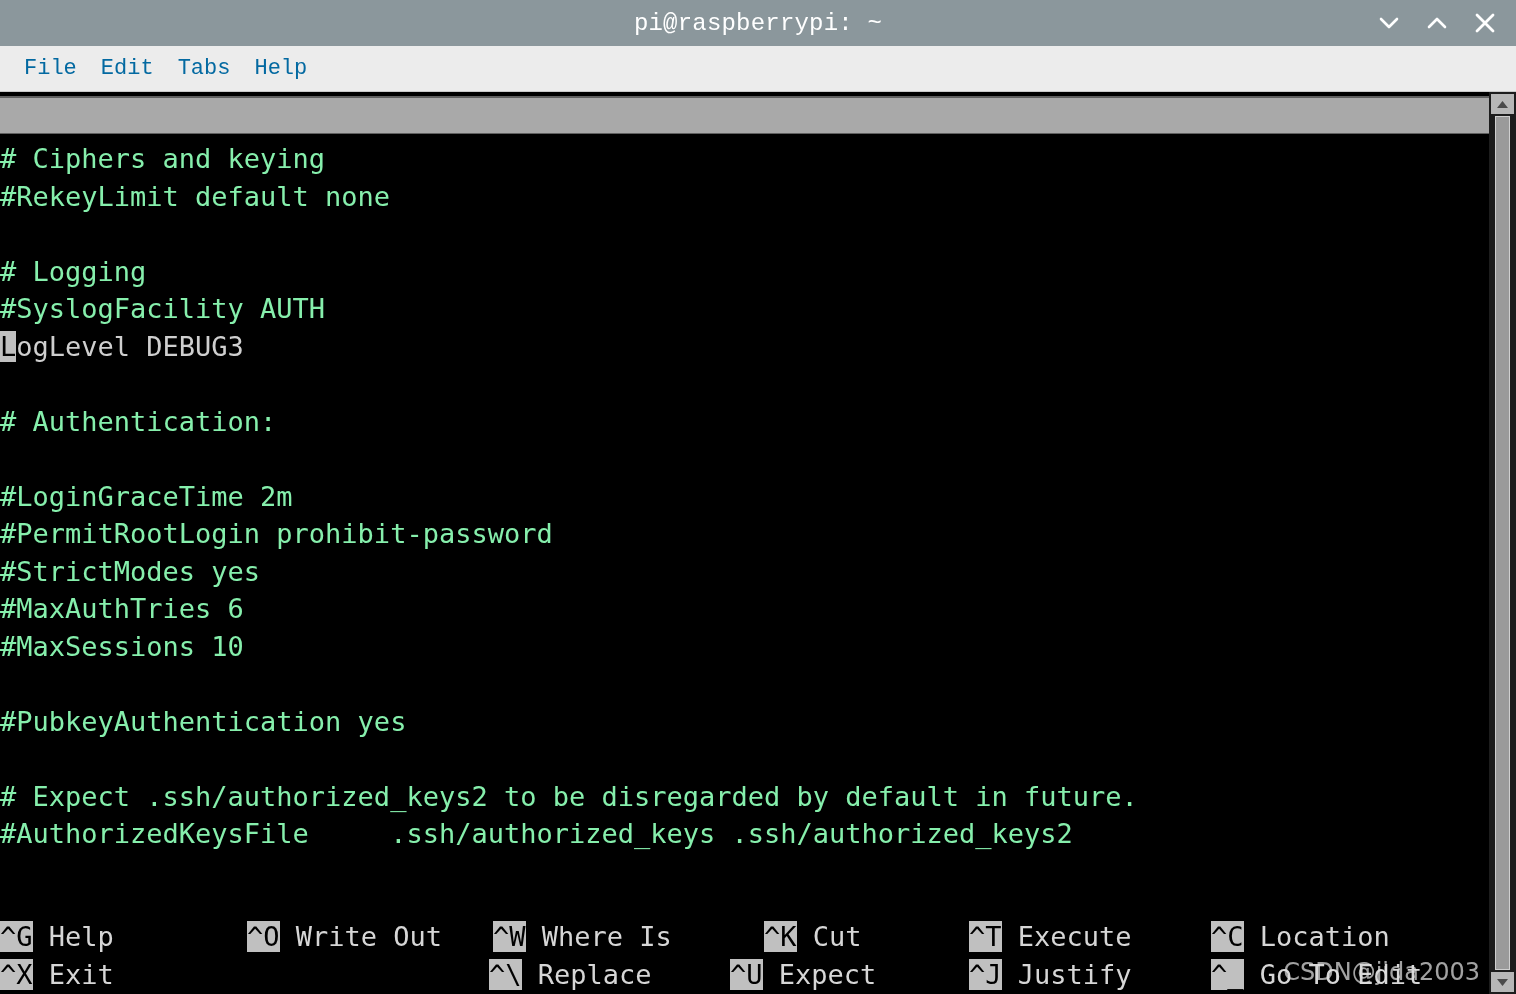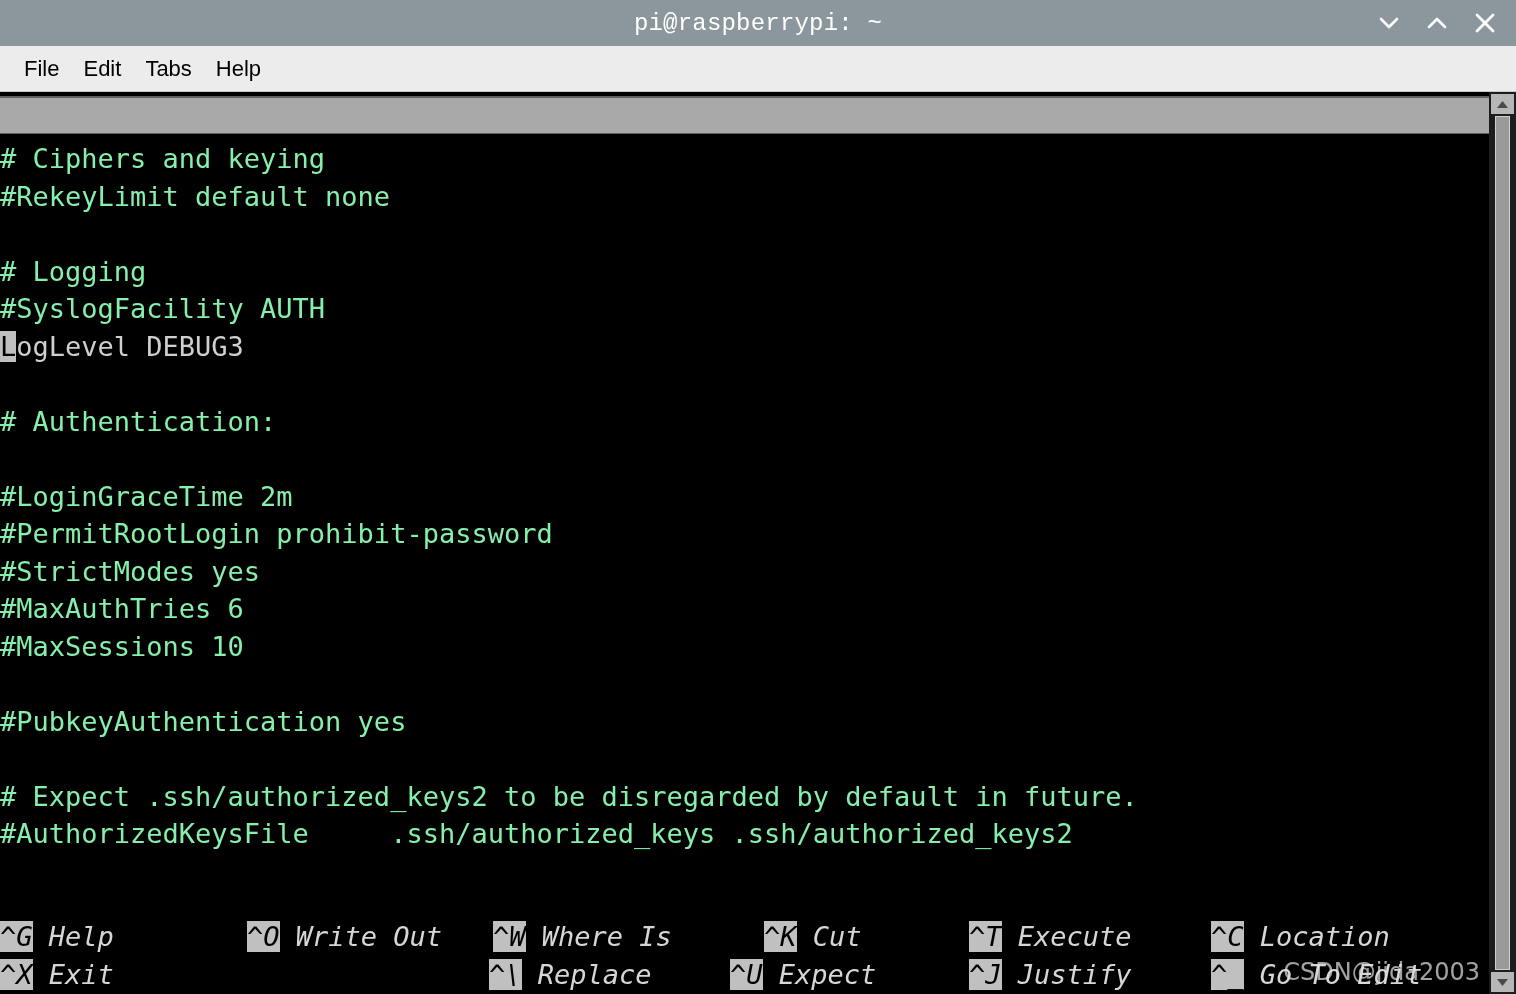--- a/index.html
+++ b/index.html
@@ -64,23 +64,23 @@
     height: 46px;
     flex: 0 0 46px;
     background: #ececec;
     border-bottom: 1px solid #c9c9c9;
     display: flex;
     align-items: center;
     padding-left: 12px;
     box-sizing: border-box;
   }
   .menu-item {
-    font-family: Liberation Sans, sans-serif;
+    font-family: Liberation Mono, monospace;
     font-size: 22px;
-    color: #000000;
+    color: #0369a1;
     padding: 2px 12px;
     cursor: default;
     white-space: nowrap;
   }
 
   
   .terminal {
     position: relative;
     flex: 1 1 auto;
     background: #000000;
@@ -139,21 +139,20 @@
     position: absolute;
     left: 0;
     bottom: 0;
     width: 1189px;
     height: 76px;
     font-family: "DejaVu Sans Mono", monospace;
     font-size: 27px;
     line-height: 38px;
     color: #d6d6d6;
     background: #000000;
-    font-style: italic;
   }
   .sc-row {
     position: relative;
     height: 38px;
     white-space: nowrap;
   }
   .sc-cell {
     position: absolute;
     top: 0;
     height: 38px;

